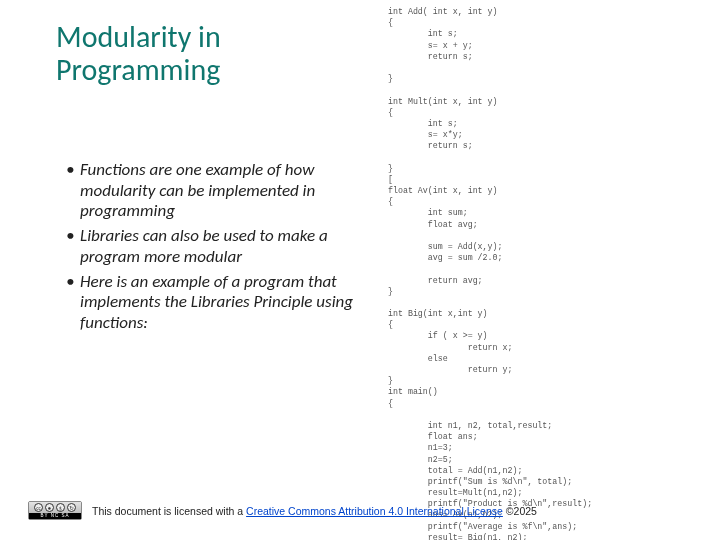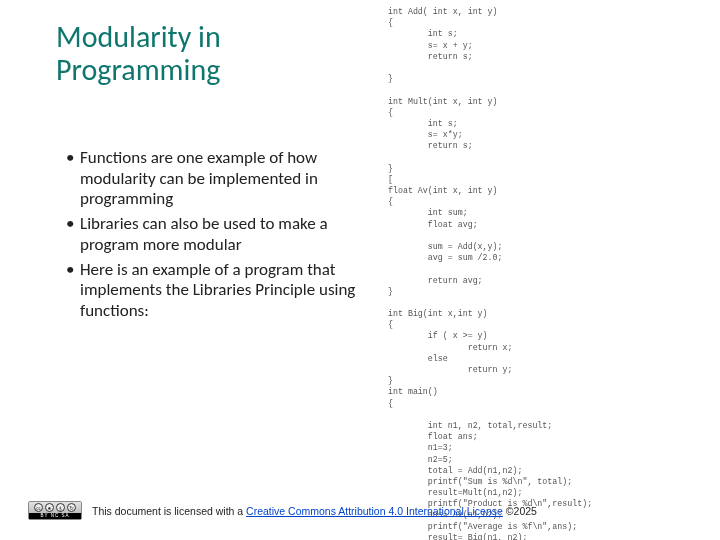--- a/index.html
+++ b/index.html
@@ -21,25 +21,26 @@
     left: 56px;
     top: 20px;
     font-size: 30px;
     font-weight: 400;
     color: #0f766e;
     line-height: 1.1;
   }
   .bullets {
     position: absolute;
     left: 66px;
-    top: 148px;
+    top: 160px;
     width: 300px;
     font-size: 17px;
     color: #222;
     line-height: 1.22;
+    font-style: italic;
   }
   .bullets .item {
     position: relative;
     padding-left: 14px;
     margin-bottom: 4px;
   }
   .bullets .item::before {
     content: "•";
     position: absolute;
     left: 0;

